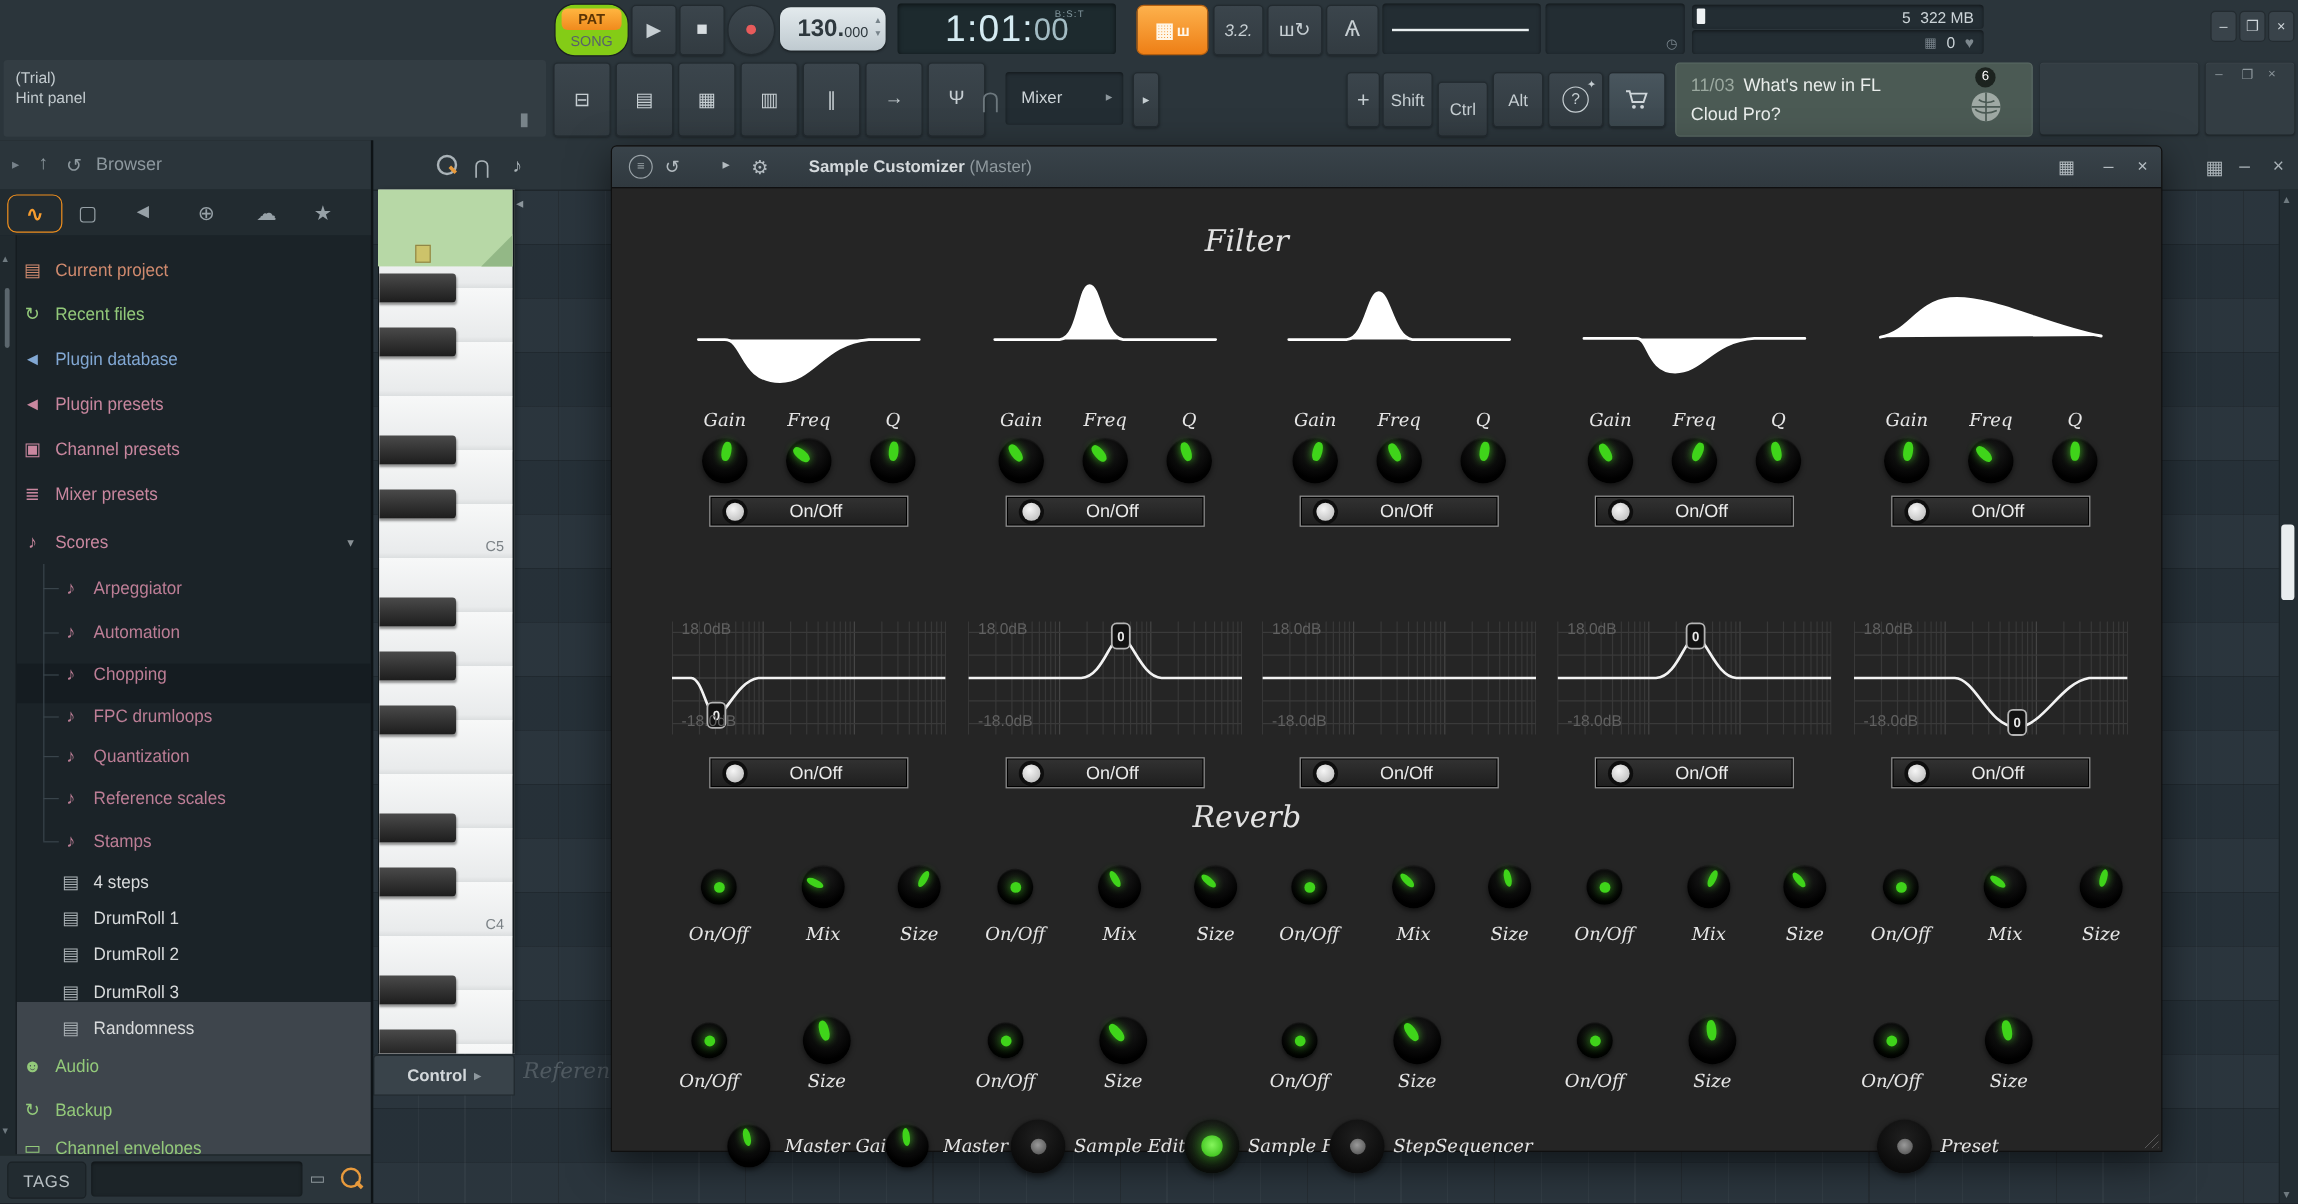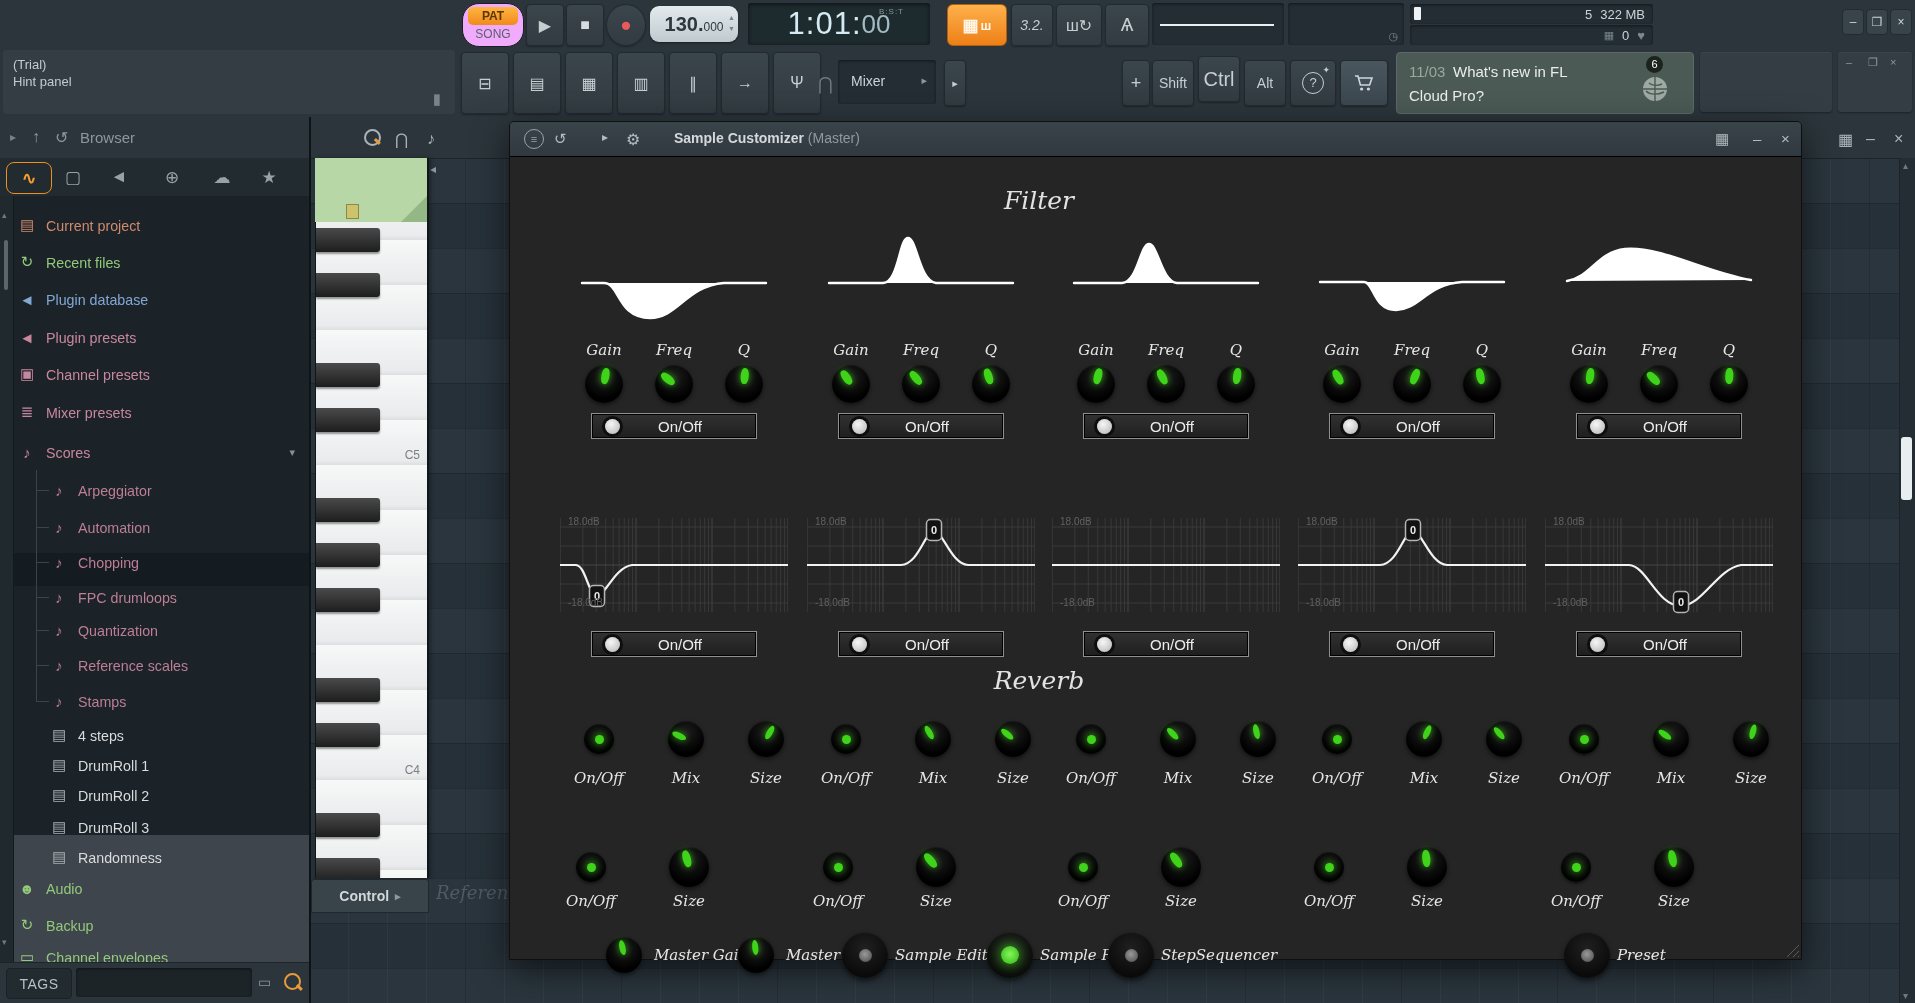--- a/index.html
+++ b/index.html
@@ -6,21 +6,21 @@
   #app{position:relative;width:1915px;height:1003px;overflow:hidden;background:#2b353b;
        font-family:"Liberation Sans",sans-serif;color:#c9d1d5;font-size:13px;-webkit-font-smoothing:antialiased}
   
   .menu-panel{position:absolute;left:3px;top:3px;width:452px;height:42px;background:#5a6e66;
       border:1px solid #6d7f77;border-radius:3px;display:flex;align-items:center;padding:0 6px}
   .mitem{color:#f2f4f3;font-size:15px;padding:0 9px;letter-spacing:.2px;transform:scaleX(.92)}
   .panel{position:absolute;background:#333d43;border-radius:3px;box-shadow:inset 0 1px 0 rgba(255,255,255,.045),0 1px 2px rgba(0,0,0,.35)}
   .dpanel{position:absolute;background:#232d33;border-radius:3px;box-shadow:inset 0 1px 3px rgba(0,0,0,.5)}
   .tbtn{position:absolute;background:linear-gradient(#3b454c,#323b41);border:1px solid #222a2f;border-radius:4px;
       display:flex;align-items:center;justify-content:center;color:#c6ced2;box-shadow:0 1px 2px rgba(0,0,0,.3);font-size:16px}
-  .patsong{position:absolute;left:462px;top:3px;width:60px;height:42px;background:#f0abfc;border-radius:17px;border:1px solid #1a1f23}
+  .patsong{position:absolute;left:462px;top:3px;width:60px;height:42px;background:#84cc16;border-radius:17px;border:1px solid #1a1f23}
   .pat{position:absolute;left:5px;top:3px;width:50px;height:18px;background:linear-gradient(#ffb640,#f08a1d);
       border-radius:5px;color:#5c3505;font-weight:bold;font-size:12px;text-align:center;line-height:18px}
   .song{position:absolute;left:5px;top:22px;width:50px;height:17px;color:#58626a;font-size:12px;text-align:center;line-height:17px}
   .tempo{position:absolute;left:650px;top:6px;width:88px;height:36px;background:linear-gradient(#e3eaed,#bfcad0);
       border-radius:9px;color:#2e383e;display:flex;align-items:center;justify-content:center;box-shadow:0 1px 2px rgba(0,0,0,.4)}
   .tempo b{font-size:20px;font-weight:bold}.tempo small{font-size:12px;margin-top:5px}
   .spin{position:absolute;right:3px;top:6px;font-size:7px;color:#77838a;line-height:11px;text-align:center}
   .timep{position:absolute;left:748px;top:3px;width:182px;height:42px;background:#1d2a2e;border-radius:3px;
       box-shadow:inset 0 1px 4px rgba(0,0,0,.6);display:flex;align-items:center;justify-content:center}
   .timep .big{font-size:31px;color:#d5ebf2;letter-spacing:1px}
@@ -117,21 +117,21 @@
   .ledk i{position:absolute;left:50%;top:50%;width:9px;height:9px;margin:-4.5px 0 0 -4.5px;border-radius:50%;
       background:#3fd41a;box-shadow:0 0 9px rgba(64,220,26,.9)}
   .bigbtn{position:absolute;width:46px;height:46px;border-radius:50%;background:radial-gradient(circle at 50% 35%,#202020,#0a0a0a 72%);
       box-shadow:0 3px 5px rgba(0,0,0,.55),inset 0 1px 1px rgba(255,255,255,.06)}
   .bigbtn i{position:absolute;left:50%;top:50%;width:13px;height:13px;margin:-6.5px 0 0 -6.5px;border-radius:50%;
       background:radial-gradient(circle at 45% 40%,#9a9a9a,#474747)}
   .bigbtn.lit i{width:18px;height:18px;margin:-9px 0 0 -9px;background:radial-gradient(circle at 50% 45%,#85f55c,#2db50e);
       box-shadow:0 0 14px rgba(70,230,30,.9)}
   .mlabel{position:absolute;font-family:"DejaVu Serif",serif;font-style:italic;font-size:15px;color:#e6e6e6;white-space:nowrap}
   .eqbox{position:absolute;width:228px;height:110px}
-  .eqlab{position:absolute;left:8px;font-size:10px;color:#606060}
+  .eqlab{position:absolute;left:8px;font-size:13px;color:#606060}
   .grip{position:absolute;right:2px;bottom:2px;width:14px;height:14px;
       background:repeating-linear-gradient(135deg,transparent 0 3px,#5a5a5a 3px 4px);clip-path:polygon(100% 0,100% 100%,0 100%)}
 </style>
 </head>
 <body>
 
 <div id="app">
 
 
   <div class="patsong">
@@ -220,21 +220,21 @@
     </div>
   <span class="hicon" style="left:818px;top:73px;color:#6d787e;font-size:18px">⋂</span>
   <div class="dpanel" style="left:838px;top:60px;width:98px;height:44px">
     <span class="lline" style="left:13px;top:13px">Mixer</span>
     <span style="position:absolute;right:9px;top:14px;color:#8d979d;font-size:11px">▸</span>
   </div>
   <div class="tbtn" style="left:944px;top:60px;width:20px;height:44px;font-size:11px">▸</div>
   <div class="tbtn" style="left:1122px;top:60px;width:26px;height:44px;font-size:18px">+</div>
   <div id="modkeys">
       <div class="tbtn" style="left: 1152px; top: 60px; width: 40px; height: 44px; font-size: 14px;">Shift</div>
-      <div class="tbtn" style="left: 1198px; top: 56px; width: 40px; height: 44px; font-size: 20px;">Ctrl</div>
+      <div class="tbtn" style="left: 1198px; top: 68px; width: 40px; height: 44px; font-size: 14px;">Ctrl</div>
       <div class="tbtn" style="left: 1244px; top: 60px; width: 40px; height: 44px; font-size: 14px;">Alt</div>
     </div>
   <div class="tbtn" style="left:1290px;top:60px;width:44px;height:44px">
     <span style="width:20px;height:20px;border:1.7px solid #c6ced2;border-radius:50%;font-size:13px;line-height:20px;text-align:center">?</span>
     <span style="position:absolute;right:5px;top:4px;font-size:9px">✦</span>
   </div>
   <div class="tbtn" style="left:1340px;top:60px;width:46px;height:44px;background:linear-gradient(#49565e,#3b474e)">
     <svg width="22" height="20" viewBox="0 0 22 20">
       <path d="M2 3h3l2.4 9h9.2l2.4-7H6.2" fill="none" stroke="#cfd6da" stroke-width="1.6"></path>
       <circle cx="8.6" cy="16" r="1.6" fill="#cfd6da"></circle>

